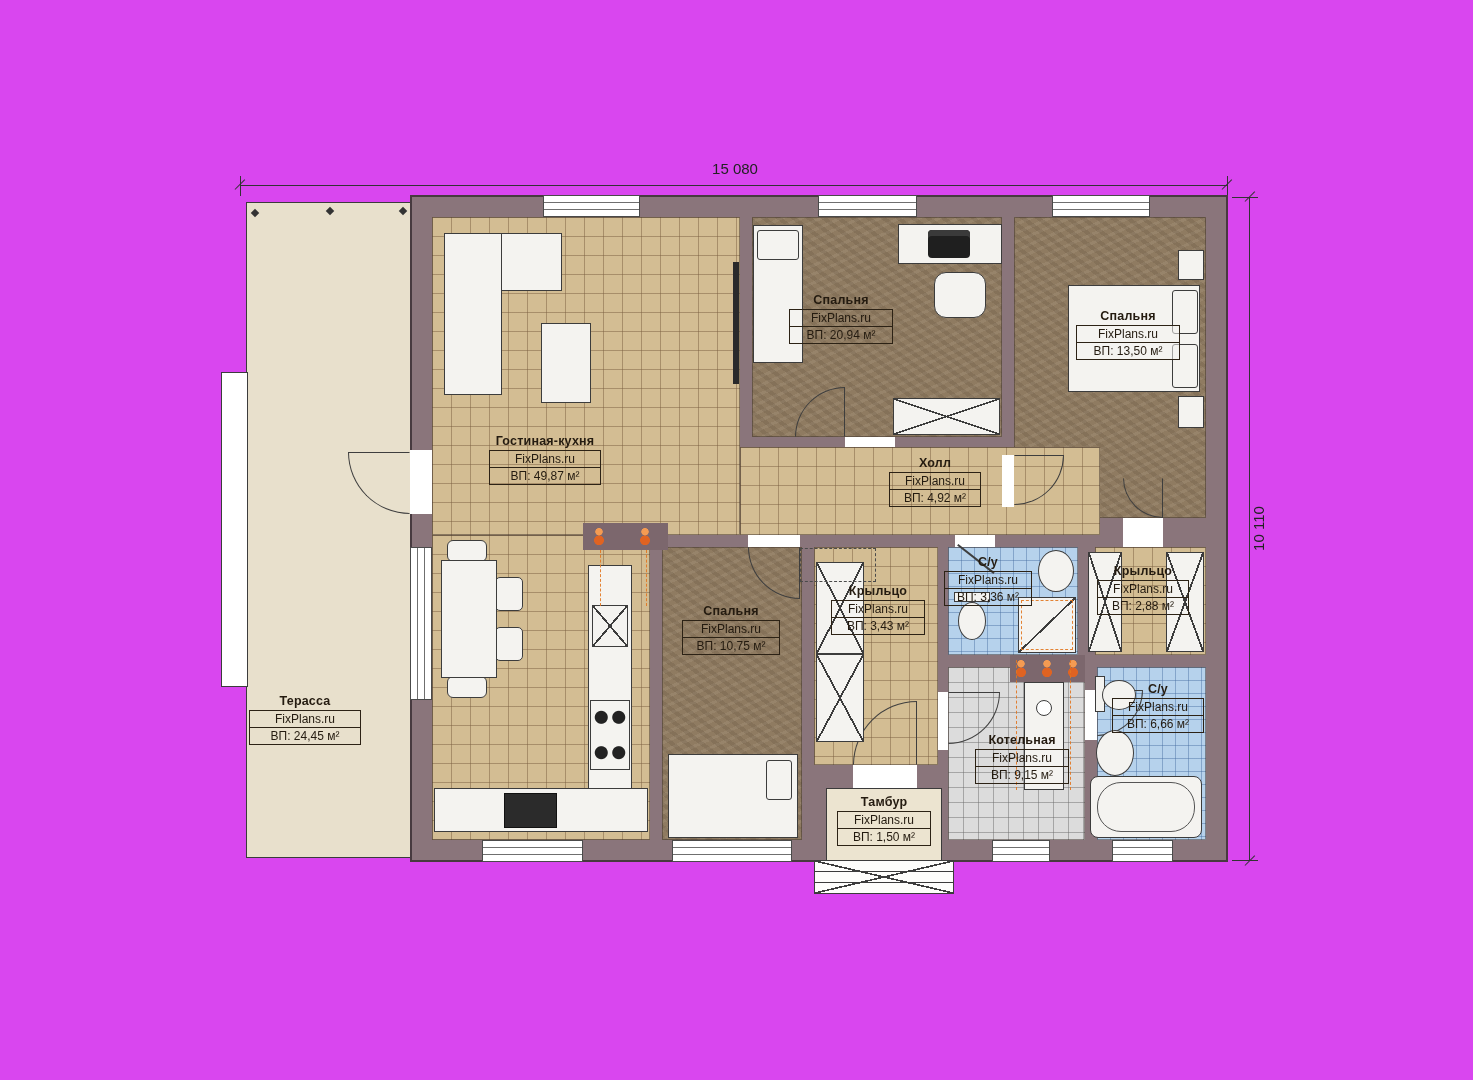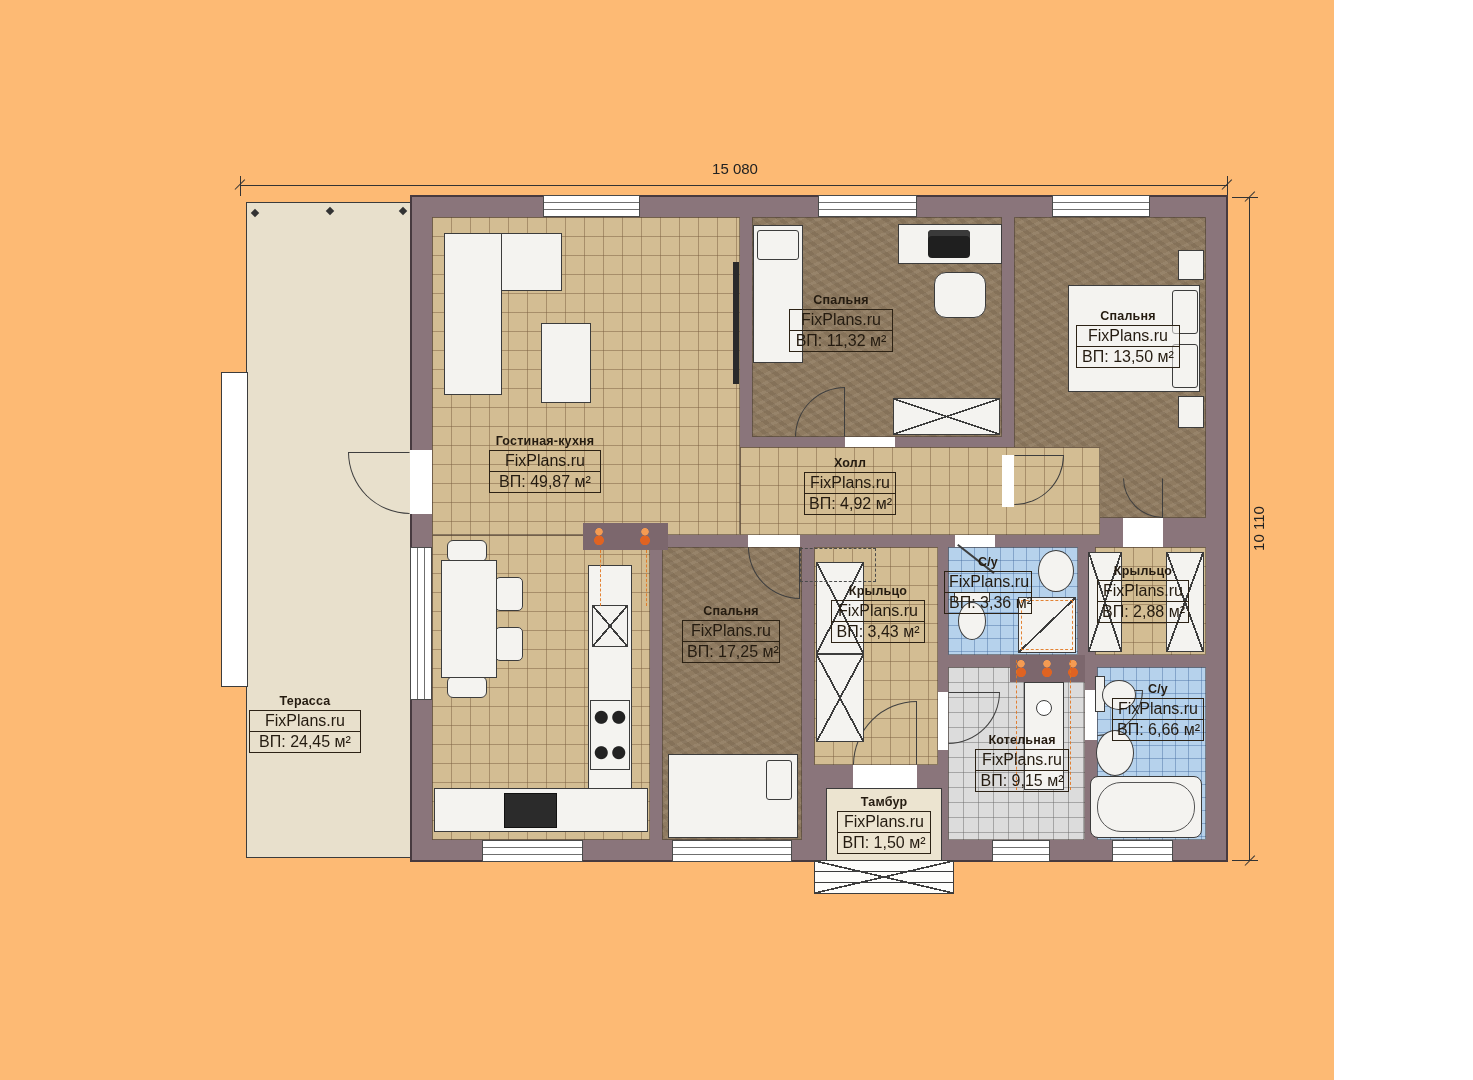--- a/index.html
+++ b/index.html
@@ -1,18 +1,18 @@
 <!DOCTYPE html>
 <html><head>
 <meta charset="utf-8">
 <style>
   *{margin:0;padding:0;box-sizing:border-box}
   html,body{background:#fff}
   body{font-family:"Liberation Sans",sans-serif}
-  .sheet{position:relative;width:1334px;height:1080px;background:#fdba74;overflow:hidden}
+  .sheet{position:relative;width:1473px;height:1080px;background:#d946ef;overflow:hidden}
   .a{position:absolute}
   
   .wallbg{background:#8a757b;border:2px solid #473a3f}
   .wallseg{background:#7c676d}
   
   .floor{box-shadow:inset 0 0 0 1px rgba(62,50,44,.5)}
   .tan{background-color:#d3bd93;background-image:linear-gradient(rgba(125,97,66,.5) 1px,transparent 1px),linear-gradient(90deg,rgba(125,97,66,.5) 1px,transparent 1px);background-size:19px 19px}
   .brown{background-color:#8f7b61;background-image:repeating-linear-gradient(37deg,rgba(56,42,28,.12) 0 4px,transparent 4px 9px),repeating-linear-gradient(-24deg,rgba(255,246,230,.07) 0 3px,transparent 3px 8px)}
   .blue{background-color:#b6d2ec;background-image:linear-gradient(rgba(70,110,160,.45) 1px,transparent 1px),linear-gradient(90deg,rgba(70,110,160,.45) 1px,transparent 1px);background-size:13px 13px}
   .gray{background-color:#dcdcdc;background-image:linear-gradient(rgba(110,110,110,.5) 1px,transparent 1px),linear-gradient(90deg,rgba(110,110,110,.5) 1px,transparent 1px);background-size:15px 15px}
@@ -28,21 +28,21 @@
   .xu{background-image:linear-gradient(to top right,transparent calc(50% - .9px),#3c3c3c calc(50% - .9px),#3c3c3c calc(50% + .9px),transparent calc(50% + .9px)),linear-gradient(to bottom right,transparent calc(50% - .9px),#3c3c3c calc(50% - .9px),#3c3c3c calc(50% + .9px),transparent calc(50% + .9px))}
   .oval{border-radius:50%}
   .arc{border:1.3px solid transparent}
   .leaf{background:#3e3e3e}
   .dash-o{border-left:1.6px dashed rgba(226,118,31,.9)}
   .flame{width:10px;height:19px;background:radial-gradient(circle at 50% 25%,#f49b52 0 3.4px,transparent 4px),radial-gradient(circle at 50% 70%,#df6322 0 4.6px,transparent 5.2px)}
   .post{width:6px;height:6px;background:#333;transform:rotate(45deg)}
   
   .label{text-align:center;z-index:30;color:#241b10}
   .lname{font-weight:bold;font-size:12.5px;white-space:nowrap;margin-bottom:2px;letter-spacing:.2px}
-  .lbox{border:1.6px solid #2c2215;font-size:16px}
+  .lbox{border:1.6px solid #2c2215;font-size:12px}
   .lrow{padding:1px 4px;white-space:nowrap}
   .lrow + .lrow{border-top:1.6px solid #2c2215}
   
   .dimline{background:#333}
   .dimtext{font-size:15px;color:#222;text-align:center}
   .tick{width:14px;height:1.4px;background:#333;transform:rotate(-45deg)}
   .steps{background:#fdfdfb;border:1.6px solid #3c3c3c;background-image:linear-gradient(#3c3c3c,#3c3c3c),linear-gradient(#3c3c3c,#3c3c3c),linear-gradient(to top right,transparent calc(50% - .8px),#3c3c3c calc(50% - .8px),#3c3c3c calc(50% + .8px),transparent calc(50% + .8px)),linear-gradient(to bottom right,transparent calc(50% - .8px),#3c3c3c calc(50% - .8px),#3c3c3c calc(50% + .8px),transparent calc(50% + .8px));background-size:100% 1.3px,100% 1.3px,100% 100%,100% 100%;background-position:0 10px,0 21px,0 0,0 0;background-repeat:no-repeat}
 </style>
 </head>
 <body>
@@ -200,42 +200,42 @@
     <div class="lname">Гостиная-кухня</div>
     <div class="lbox">
         <div class="lrow">FixPlans.ru</div>
         <div class="lrow">ВП: 49,87 м²</div>
       </div>
   </div>
   <div class="a label" style="left:789px;top:293px;width:104px">
     <div class="lname">Спальня</div>
     <div class="lbox">
         <div class="lrow">FixPlans.ru</div>
-        <div class="lrow">ВП: 11,32 м²</div>
+        <div class="lrow">ВП: 20,94 м²</div>
       </div>
   </div>
   <div class="a label" style="left:1076px;top:309px;width:104px">
     <div class="lname">Спальня</div>
     <div class="lbox" style="background:rgba(244,243,240,.55)">
         <div class="lrow">FixPlans.ru</div>
         <div class="lrow">ВП: 13,50 м²</div>
       </div>
   </div>
-  <div class="a label" style="left:804px;top:456px;width:92px">
+  <div class="a label" style="left:889px;top:456px;width:92px">
     <div class="lname">Холл</div>
     <div class="lbox">
         <div class="lrow">FixPlans.ru</div>
         <div class="lrow">ВП: 4,92 м²</div>
       </div>
   </div>
   <div class="a label" style="left:682px;top:604px;width:98px">
     <div class="lname">Спальня</div>
     <div class="lbox">
         <div class="lrow">FixPlans.ru</div>
-        <div class="lrow">ВП: 17,25 м²</div>
+        <div class="lrow">ВП: 10,75 м²</div>
       </div>
   </div>
   <div class="a label" style="left:831px;top:584px;width:94px">
     <div class="lname">Крыльцо</div>
     <div class="lbox">
         <div class="lrow">FixPlans.ru</div>
         <div class="lrow">ВП: 3,43 м²</div>
       </div>
   </div>
   <div class="a label" style="left:944px;top:555px;width:88px">

